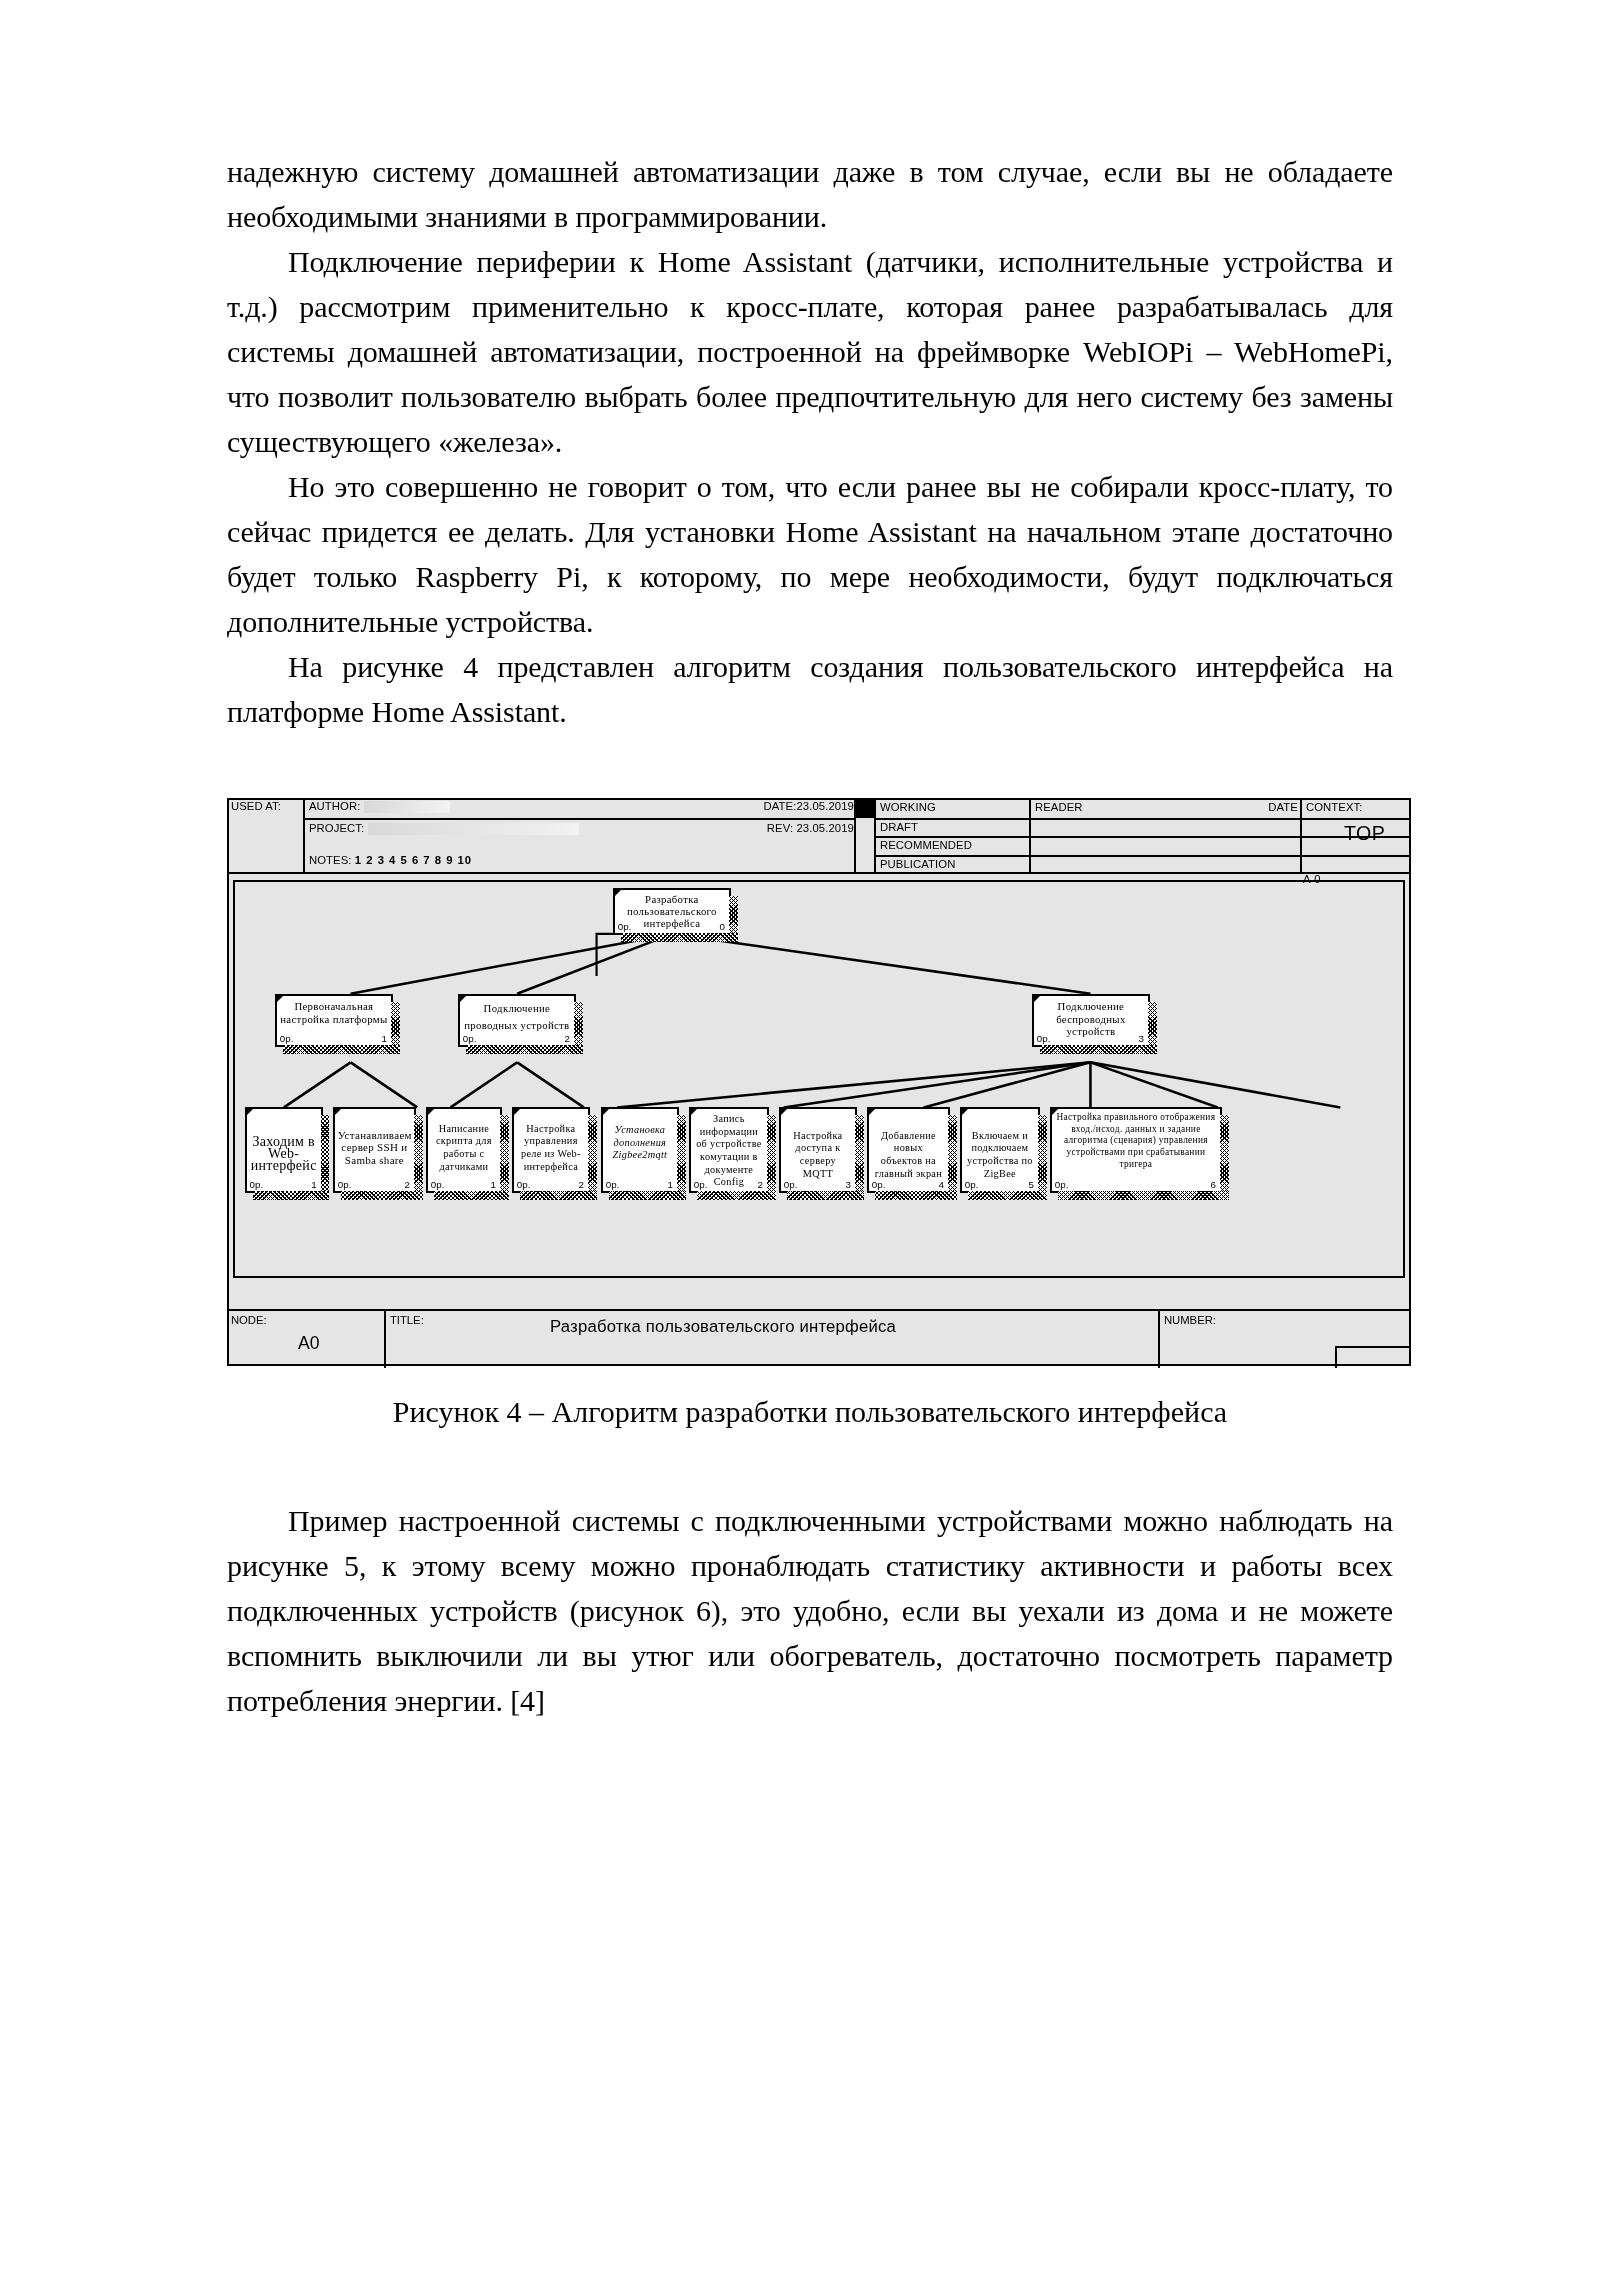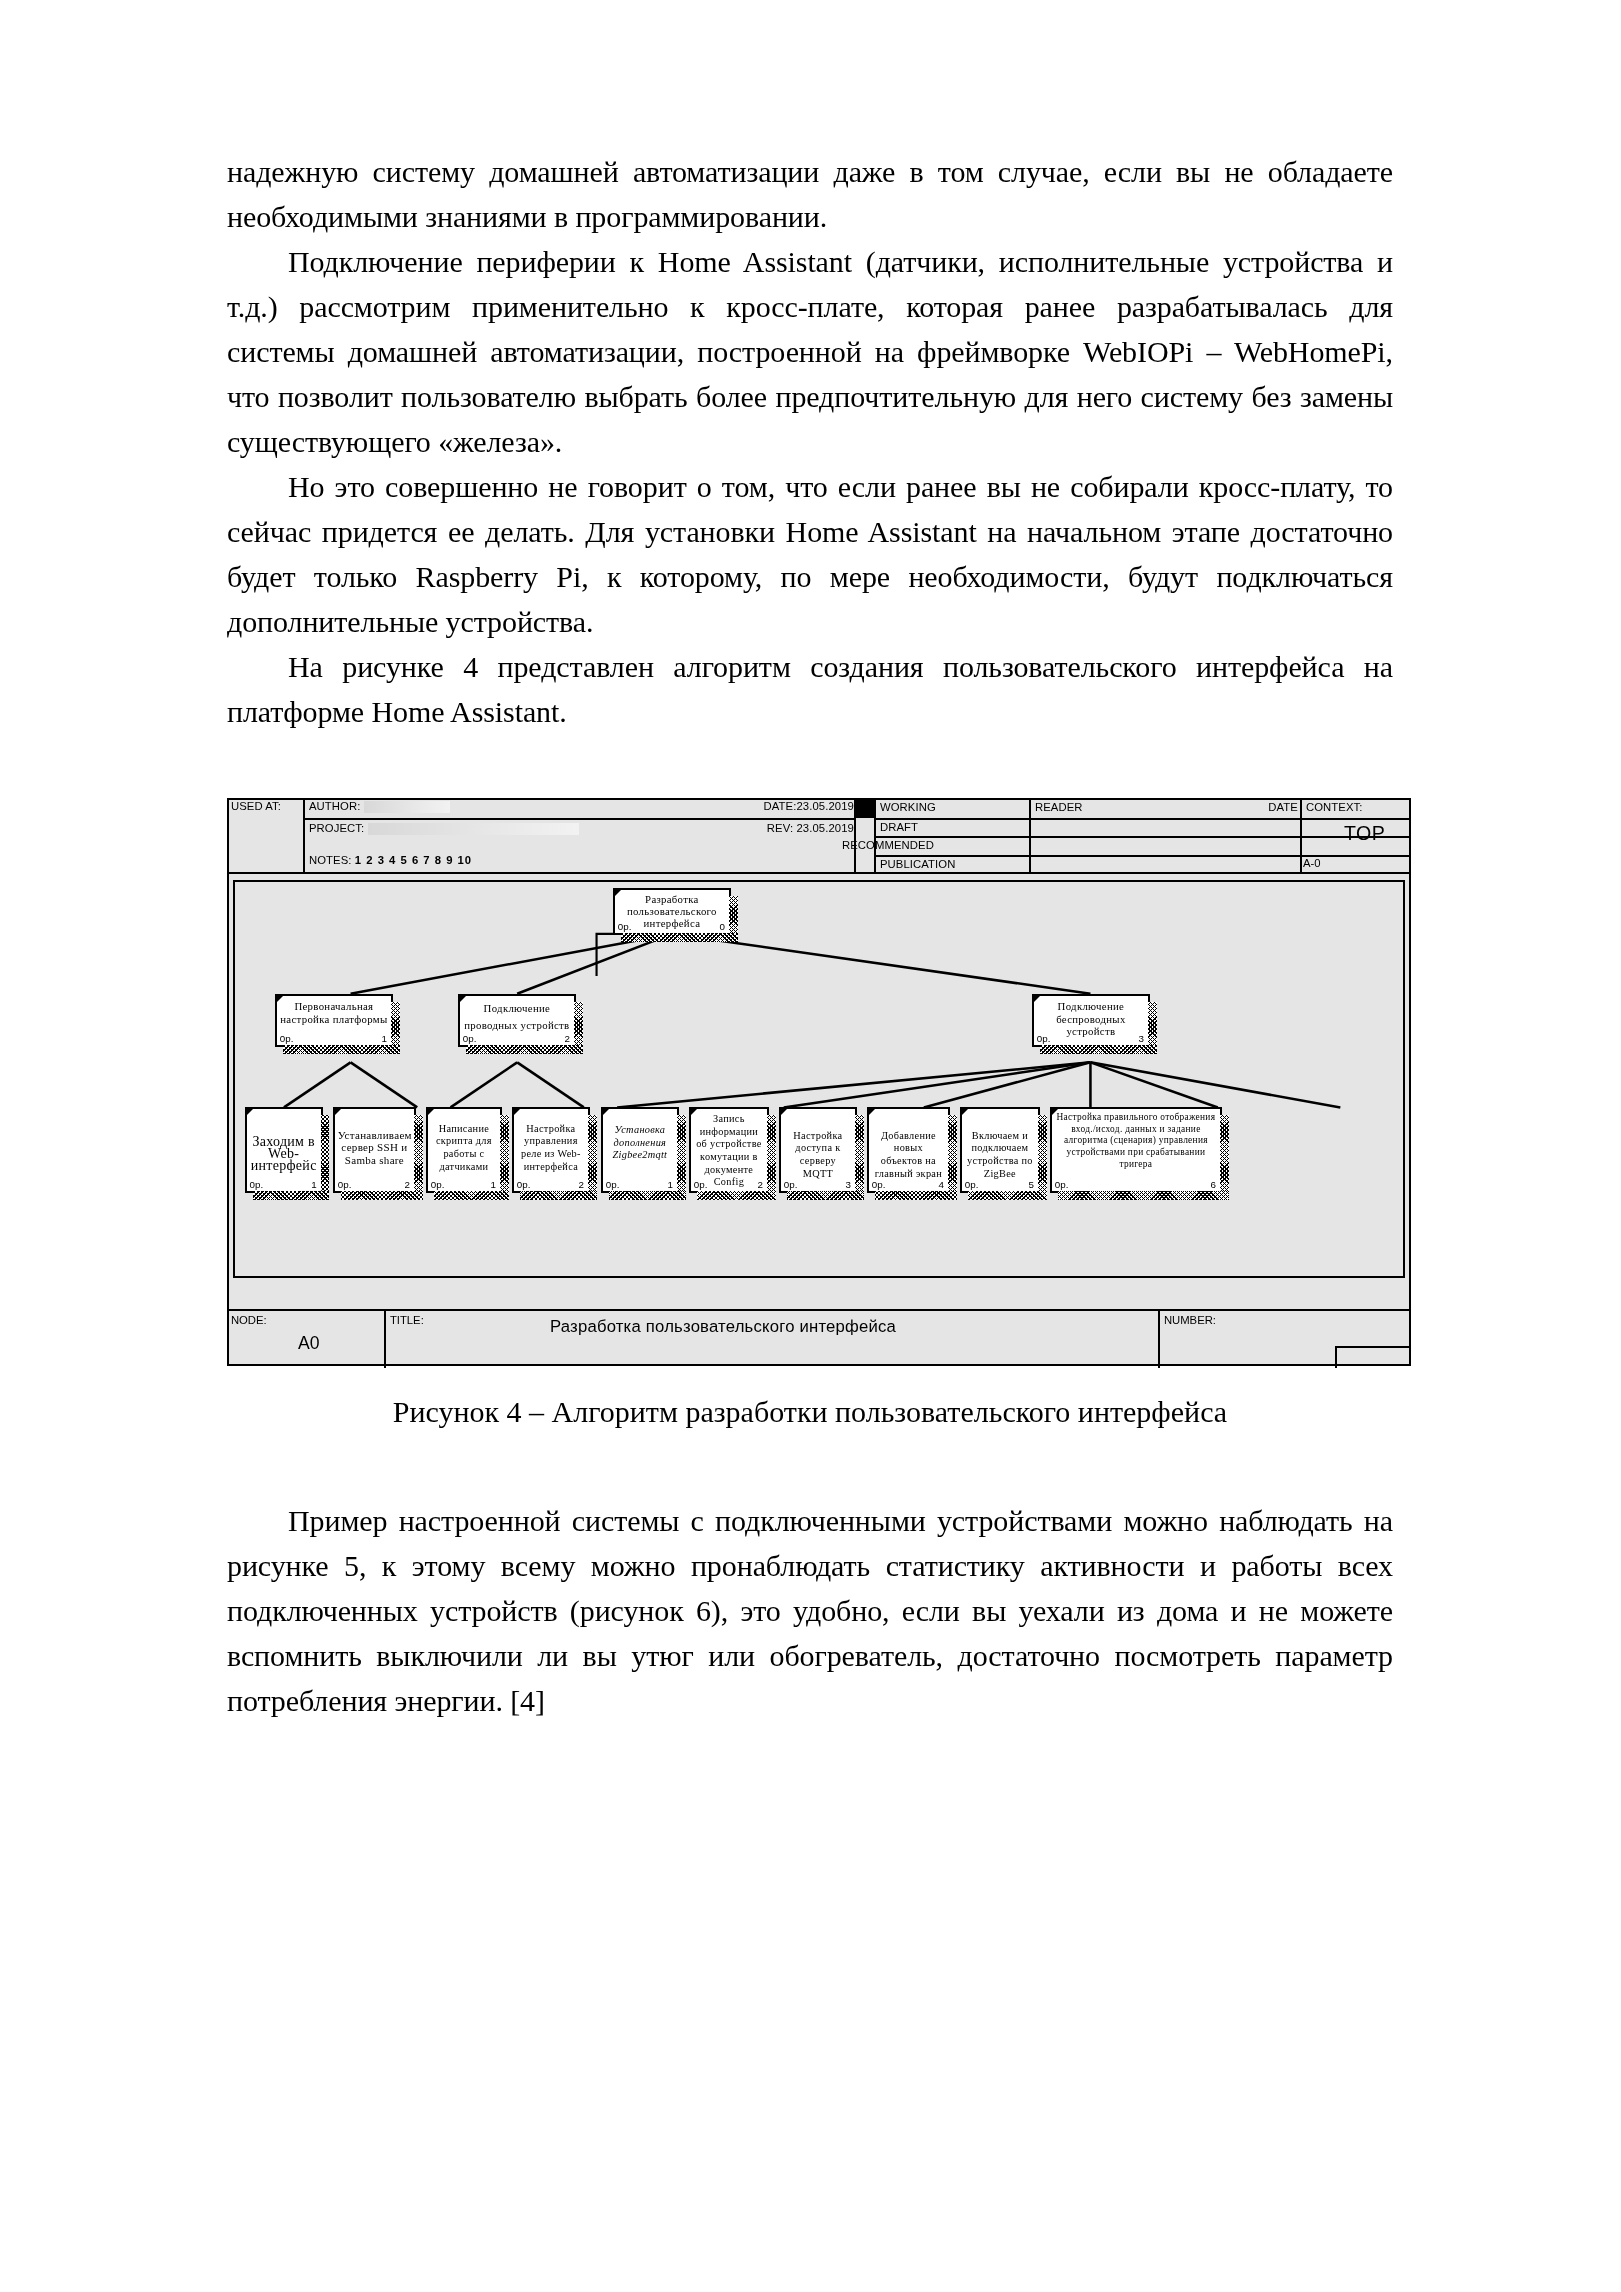--- a/index.html
+++ b/index.html
@@ -121,20 +121,21 @@
   }
   .ctx-top {
     position: absolute;
     font-size: 19.6px;
     font-weight: normal;
     letter-spacing: 0.5px;
   }
   .a0-mark {
     position: absolute;
     font-size: 11.3px;
+    margin-top: 16px;
   }
 
   
   #canvas {
     position: absolute;
     left: 5.9px;
     top: 82px;
     width: 1172px;
     height: 398px;
   }
@@ -294,21 +295,21 @@
       <div class="cell hdr-right" style="left:441px; top:0; width:186px;">
         <span>DATE:</span><span>23.05.2019</span>
       </div>
       <div class="cell hdr-right" style="left:441px; top:21.6px; width:186px;text-align:right;">
         <span>REV:</span>
         <span>23.05.2019</span>
       </div>
 
       <div class="cell" style="left:649px; top:1px;">WORKING</div>
       <div class="cell" style="left:649px; top:20.6px;">DRAFT</div>
-      <div class="cell" style="left:611px; top:39px;">RECOMMENDED</div>
+      <div class="cell" style="left:649px; top:39px;">RECOMMENDED</div>
       <div class="cell" style="left:649px; top:58px;">PUBLICATION</div>
 
       <div class="cell" style="left:804px; top:1px;">READER</div>
       <div class="cell hdr-right" style="left:941px; top:1px; width:130px;">DATE</div>
 
       <div class="cell" style="left:1075px; top:1px;">CONTEXT:</div>
       <div class="ctx-top" style="left:1117px; top:23.5px;">TOP</div>
       <div class="a0-mark" style="left:1076px; top:59px;">A-0</div>
     </div>
 

